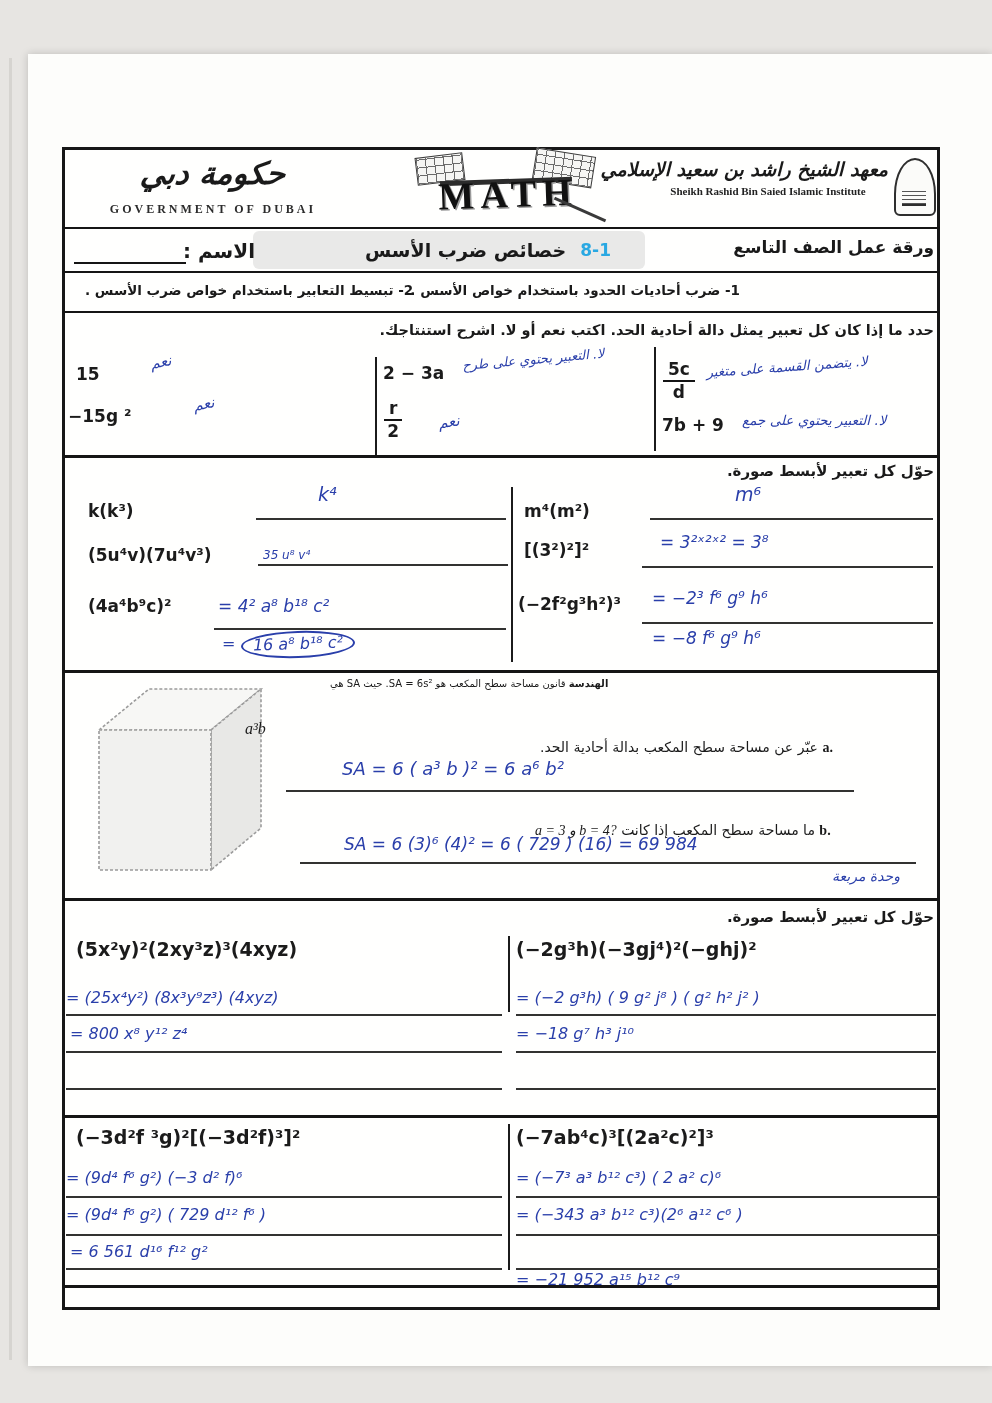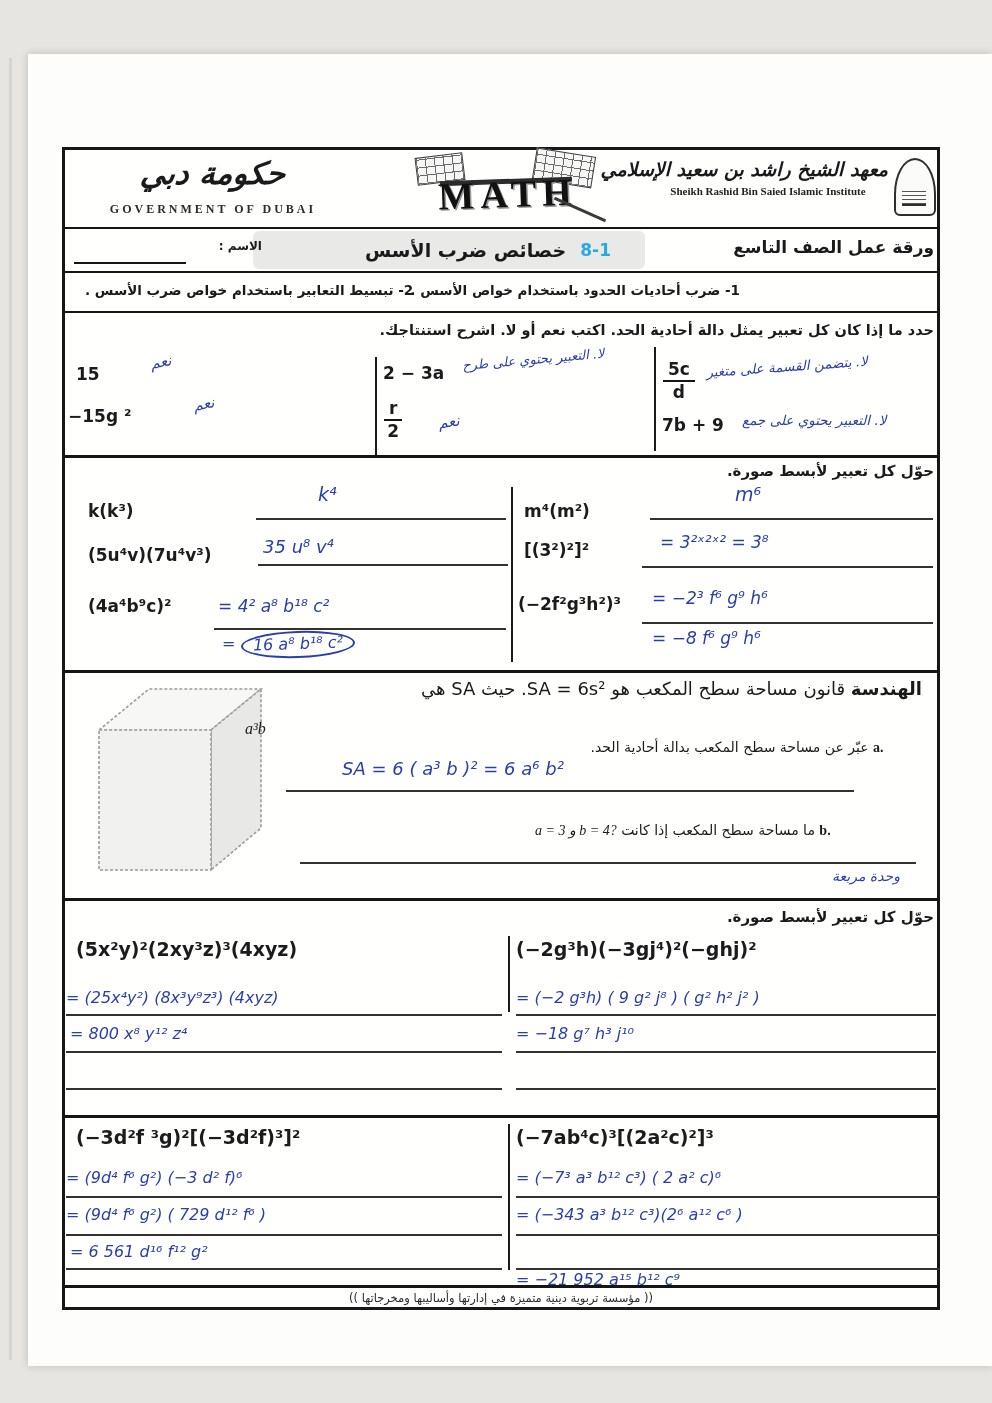--- a/index.html
+++ b/index.html
@@ -66,21 +66,21 @@
 
   <div class="hl" style="left:62px;top:227px;width:878px;height:2.4px"></div>
 
   <div class="t b rtl" style="left:640px;top:237px;width:294px;font-size:17px;text-align:right;padding-right:6px">ورقة عمل الصف التاسع</div>
 
   <div class="badge" style="left:253px;top:231px;width:358px;height:38px">
     <span class="b" style="color:#29a8e2;font-size:17px;direction:ltr">8-1</span>
     <span class="b rtl" style="font-size:19px">خصائص ضرب الأسس</span>
   </div>
 
-  <div class="t b rtl" style="left:192px;top:239px;width:70px;font-size:12px">الاسم :</div>
+  <div class="t b rtl" style="left:185px;top:239px;width:70px;font-size:20px">الاسم :</div>
   <div class="hl" style="left:74px;top:262px;width:112px;height:1.6px"></div>
 
   <div class="hl" style="left:62px;top:271px;width:878px;height:2px"></div>
 
   <div class="t b rtl" style="left:452px;top:282px;width:288px;font-size:13.5px;text-align:right">1- ضرب أحاديات الحدود باستخدام خواص الأسس .</div>
   <div class="t b rtl" style="left:85px;top:282px;width:358px;font-size:13.5px;text-align:left">2- تبسيط التعابير باستخدام خواص ضرب الأسس .</div>
 
   <div class="hl" style="left:62px;top:311px;width:878px;height:2.4px"></div>
 
   <div class="t b rtl" style="left:300px;top:322px;width:634px;font-size:14.5px;text-align:right">حدد ما إذا كان كل تعبير يمثل دالة أحادية الحد. اكتب نعم أو لا. اشرح استنتاجك.</div>
@@ -116,21 +116,21 @@
 
   <div class="t b rtl" style="left:700px;top:462px;width:234px;font-size:15px;text-align:right">حوّل كل تعبير لأبسط صورة.</div>
 
   <div class="vl" style="left:511px;top:487px;width:2px;height:175px"></div>
 
   <div class="t pm ltr" style="left:88px;top:501px;font-size:17px">k(k³)</div>
   <div class="t hw ltr" style="left:318px;top:483px;font-size:19px">k⁴</div>
   <div class="al" style="left:256px;top:518px;width:250px;height:1.7px"></div>
 
   <div class="t pm ltr" style="left:88px;top:545px;font-size:17px">(5u⁴v)(7u⁴v³)</div>
-  <div class="t hw ltr" style="left:263px;top:536px;font-size:18px">35 u⁸ v⁴</div>
+  <div class="t hw ltr" style="left:263px;top:548px;font-size:12px">35 u⁸ v⁴</div>
   <div class="al" style="left:258px;top:564px;width:250px;height:1.7px"></div>
 
   <div class="t pm ltr" style="left:88px;top:596px;font-size:17px">(4a⁴b⁹c)²</div>
   <div class="t hw ltr" style="left:218px;top:596px;font-size:17px">= 4² a⁸ b¹⁸ c²</div>
   <div class="al" style="left:214px;top:628px;width:292px;height:1.6px"></div>
   <div class="t hw ltr" style="left:222px;top:631px;font-size:16px">
     <span>=</span>
     <span class="circle">16 a⁸ b¹⁸ c²</span>
   </div>
 
@@ -150,37 +150,38 @@
   <div class="hl" style="left:62px;top:670px;width:878px;height:2.6px"></div>
 
   <svg style="position:absolute;left:95px;top:682px" width="175" height="192" viewBox="0 0 175 192">
     <polygon points="4,48 54,7 166,7 116,48" fill="#f7f7f5" stroke="#9b9b9b" stroke-width="1.6" stroke-dasharray="3,2"></polygon>
     <polygon points="116,48 166,7 166,146 116,188" fill="#e8e8e6" stroke="#9b9b9b" stroke-width="1.6" stroke-dasharray="3,2"></polygon>
     <rect x="4" y="48" width="112" height="140" fill="#f1f1ef" stroke="#9b9b9b" stroke-width="1.6" stroke-dasharray="3,2"></rect>
     <line x1="4" y1="48" x2="116" y2="48" stroke="#b5b5b3" stroke-width="1" stroke-dasharray="2,3"></line>
   </svg>
   <div class="t ltr serifcap" style="left:245px;top:720px;font-size:16px;font-style:italic">a³b</div>
 
-  <div class="t b rtl" style="left:318px;top:678px;width:604px;font-size:18px;text-align:right;font-weight:normal">
+  <div class="t b rtl" style="left:330px;top:678px;width:604px;font-size:10px;text-align:left;font-weight:normal">
     <span class="b">الهندسة</span>
     <span>قانون مساحة سطح المكعب هو SA = 6s². حيث SA هي</span>
   </div>
 
-  <div class="t rtl" style="left:540px;top:739px;width:394px;font-size:14px;text-align:center">
+  <div class="t rtl" style="left:540px;top:739px;width:394px;font-size:14px;text-align:left">
     <span class="b serifcap ltr">a.</span>
     <span>عبّر عن مساحة سطح المكعب بدالة أحادية الحد.</span>
   </div>
   <div class="t hw ltr" style="left:342px;top:758px;font-size:18px">SA  =  6 ( a³ b )²  =  6 a⁶ b²</div>
   <div class="al" style="left:286px;top:790px;width:568px;height:2.2px"></div>
 
   <div class="t rtl" style="left:535px;top:822px;width:400px;font-size:14px;text-align:left">
     <span class="b serifcap ltr">b.</span>
     <span>ما مساحة سطح المكعب إذا كانت</span>
     <span class="serifcap ltr" style="font-style:italic">a = 3 و b = 4?</span>
   </div>
+  <div class="t hw ltr" style="left:344px;top:834px;font-size:17px">SA  =  6 (3)⁶ (4)²  =  6 ( 729 ) (16) =  69 984</div>
   <div class="al" style="left:300px;top:862px;width:616px;height:2.2px"></div>
   <div class="t hw rtl" style="left:832px;top:868px;font-size:14px">وحدة مربعة</div>
 
   <div class="hl" style="left:62px;top:898px;width:878px;height:3.2px"></div>
 
   <div class="t b rtl" style="left:700px;top:908px;width:234px;font-size:15px;text-align:right">حوّل كل تعبير لأبسط صورة.</div>
 
   <div class="vl" style="left:508px;top:936px;width:2px;height:76px"></div>
 
   <div class="t pm ltr" style="left:76px;top:938px;font-size:19px">(5x²y)²(2xy³z)³(4xyz)</div>
@@ -212,14 +213,13 @@
   <div class="t pm ltr" style="left:516px;top:1126px;font-size:19px">(−7ab⁴c)³[(2a²c)²]³</div>
   <div class="t hw ltr" style="left:516px;top:1168px;font-size:16px">= (−7³ a³ b¹² c³)  ( 2 a² c)⁶</div>
   <div class="al" style="left:516px;top:1196px;width:424px;height:2px"></div>
   <div class="t hw ltr" style="left:516px;top:1205px;font-size:16px">= (−343 a³ b¹² c³)(2⁶ a¹² c⁶ )</div>
   <div class="al" style="left:516px;top:1234px;width:424px;height:2px"></div>
   <div class="t hw ltr" style="left:516px;top:1270px;font-size:16px">= −21 952 a¹⁵ b¹² c⁹</div>
   <div class="al" style="left:516px;top:1268px;width:424px;height:2px"></div>
 
   <div class="hl" style="left:62px;top:1285px;width:878px;height:3.2px"></div>
 
-  <div class="t rtl" style="left:262px;top:1291px;width:478px;font-size:11.5px;text-align:center;color:#2b2b2b">(( مؤسسة تربوية دينية متميزة في إدارتها وأساليبها ومخرجاتها ))</div>
 </div>
 
 </body></html>

